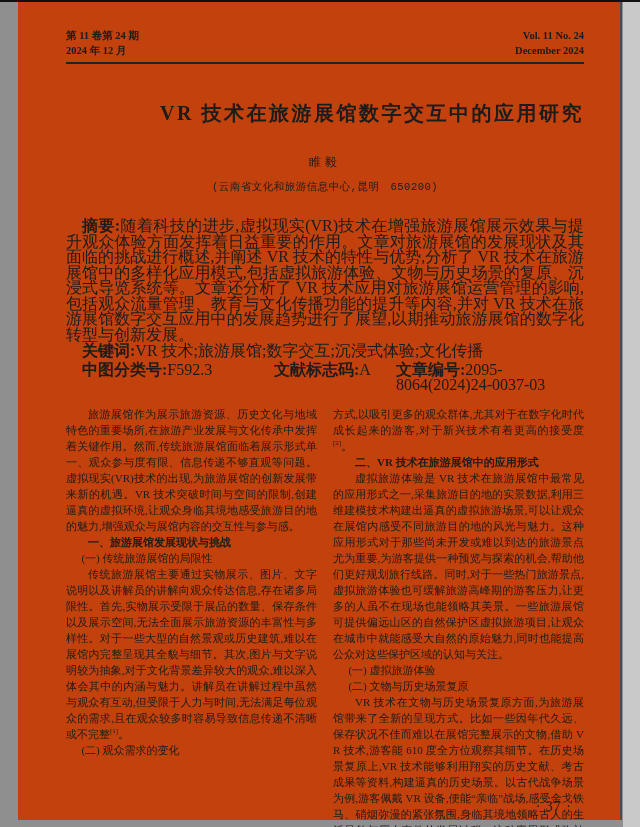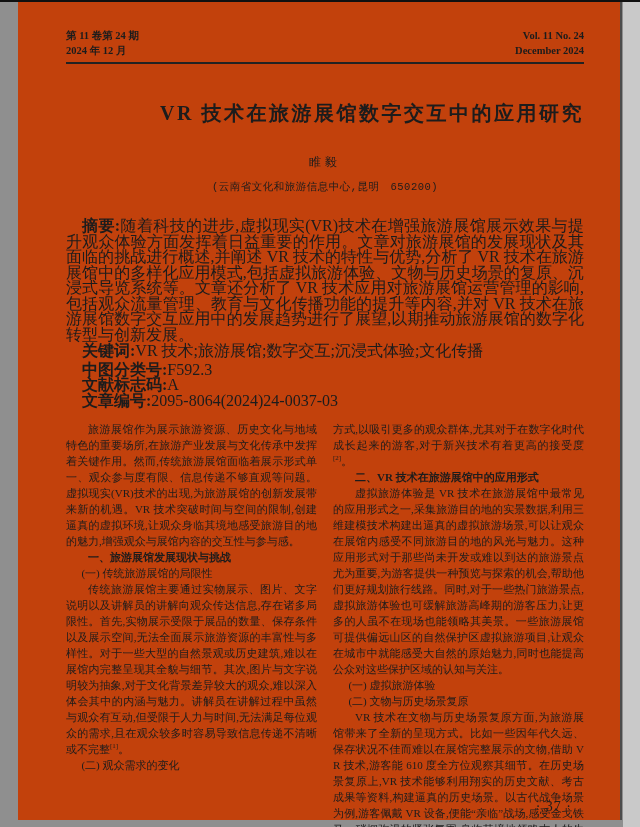--- a/index.html
+++ b/index.html
@@ -23,21 +23,21 @@
   .hrule{border:none;border-top:2px solid #222;margin:4px 0 0 0;}
   
   .title{margin-top:36px;text-align:right;font-size:20px;font-weight:bold;letter-spacing:2.5px;line-height:26px;}
   .author{margin-top:28px;text-align:center;font-size:12px;letter-spacing:4px;}
   .affil{margin-top:9px;text-align:center;font-size:10.5px;letter-spacing:.5px;font-family:Liberation Mono, monospace;}
   
   .front{margin-top:24px;font-size:16px;line-height:15.5px;font-family:Liberation Serif, serif;}
   .abstract{text-align:justify;text-indent:1em;margin:0;}
   .front b{font-weight:bold;}
   .kwline{margin-top:1px;text-indent:1em;}
-  .metaline{margin-top:3px;display:flex;padding-left:1em;flex-direction:column;}
+  .metaline{margin-top:3px;display:flex;padding-left:1em;}
   .metaline .m1{width:192px;}
   .metaline .m2{width:122px;}
   .metaline .m3{flex:1;}
   
   .columns{display:flex;gap:16px;margin-top:13px;}
   .col{width:252px;font-size:11px;line-height:16px;}
   .blk{margin:0;}
   .para{text-align:justify;text-indent:2em;word-break:break-all;}
   .para.noindent{text-indent:0;}
   .h1{font-weight:bold;padding-left:2em;}

